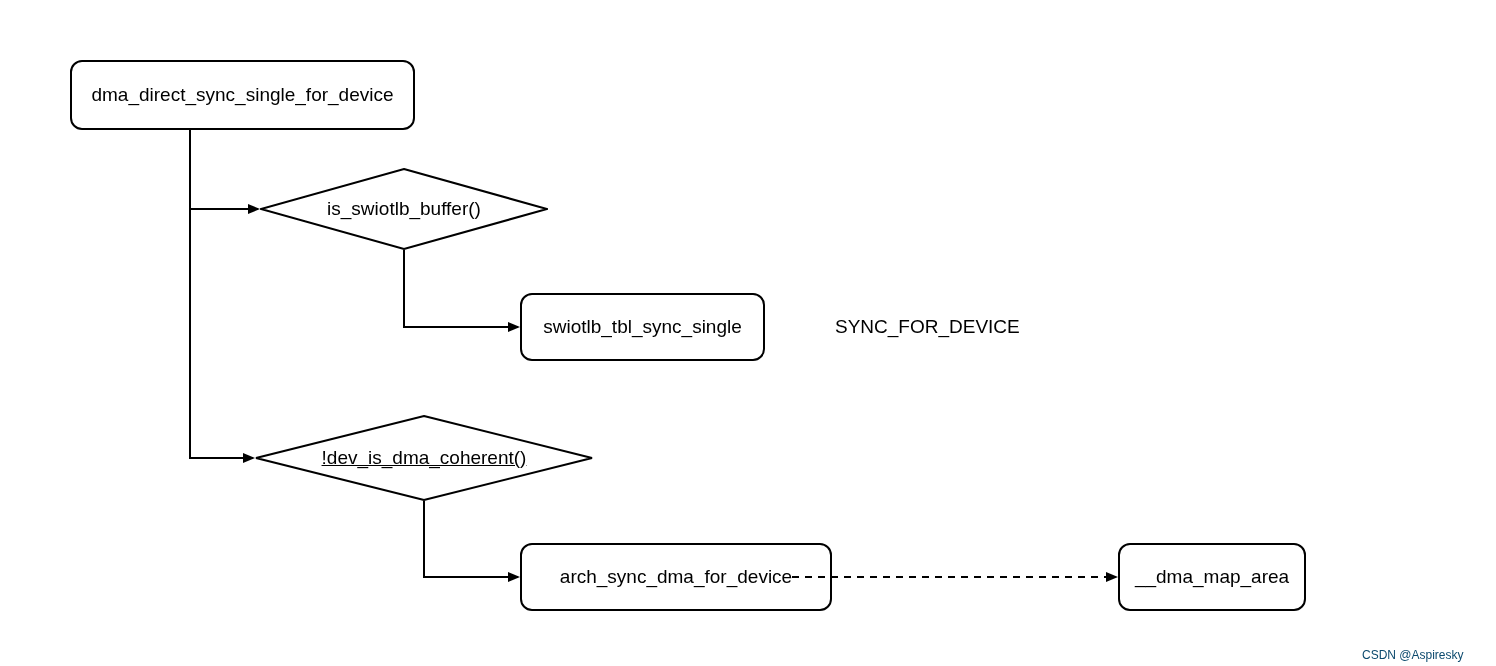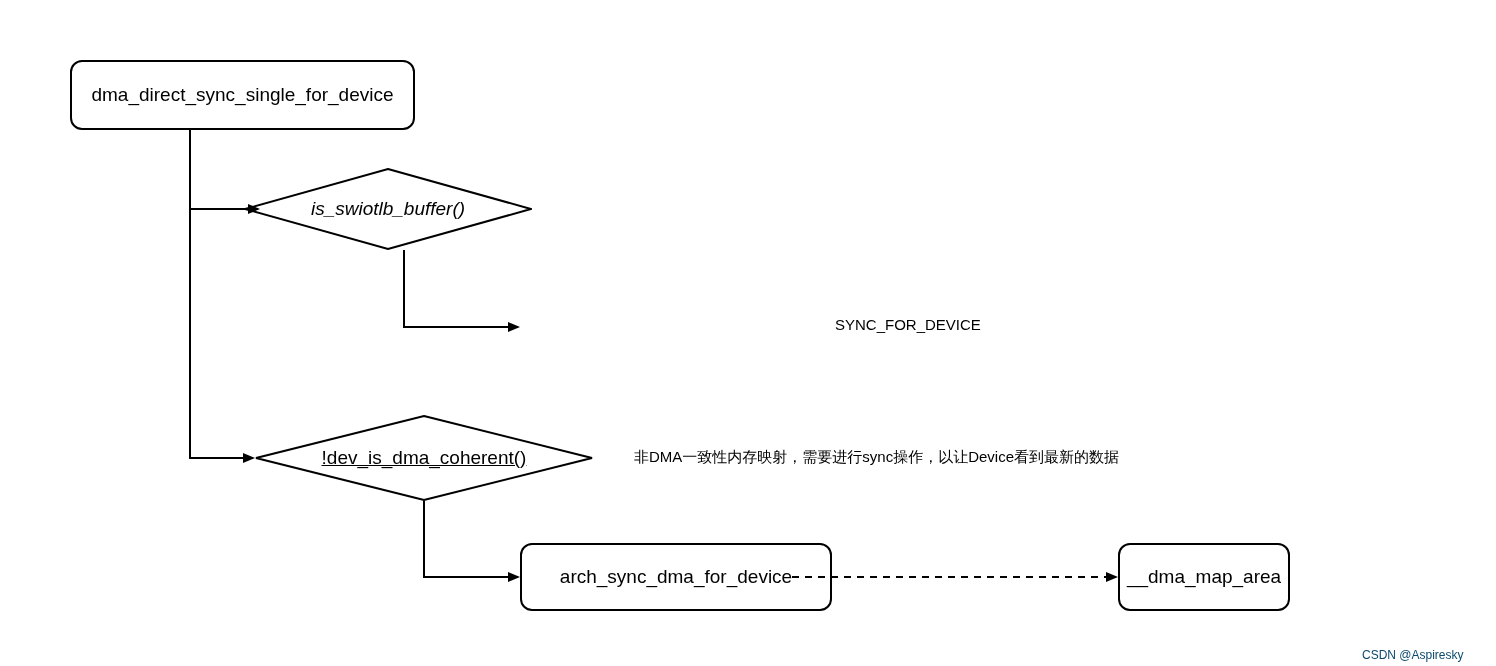--- a/index.html
+++ b/index.html
@@ -39,21 +39,21 @@
   .diamond svg { position: absolute; top: 0; left: 0; }
   .diamond .dlabel {
     position: relative;
     z-index: 2;
     font-size: 19px;
     white-space: nowrap;
     text-align: center;
   }
   .annot {
     position: absolute;
-    font-size: 15px;
+    font-size: 19px;
     white-space: nowrap;
   }
   .watermark {
     position: absolute;
     font-size: 12px;
     color: #0c4a6e;
   }
   svg.edges {
     position: absolute;
     top: 0; left: 0;
@@ -64,48 +64,48 @@
 </style>
 </head>
 <body>
 
 <div class="canvas">
 
   <div class="box" style="left:70px; top:60px; width:345px; height:70px;">
     <span>dma_direct_sync_single_for_device</span>
   </div>
 
-  <div class="diamond" style="left:244px; top:168px; width:288px; height:82px;font-style:italic;">
+  <div class="diamond" style="left:260px; top:168px; width:288px; height:82px;">
     <svg width="288" height="82" viewBox="0 0 288 82">
       <polygon points="144,1 287,41 144,81 1,41" fill="#ffffff" stroke="#000" stroke-width="2"></polygon>
     </svg>
     <span class="dlabel">is_swiotlb_buffer()</span>
   </div>
 
+  <div class="box" style="left:520px; top:293px; width:245px; height:68px;">
+    <span>swiotlb_tbl_sync_single</span>
+  </div>
 
   <div class="annot" style="left:835px; top:316px;">
     <span>SYNC_FOR_DEVICE</span>
   </div>
 
   <div class="diamond" style="left:255px; top:415px; width:338px; height:86px;text-decoration:underline;">
     <svg width="338" height="86" viewBox="0 0 338 86">
       <polygon points="169,1 337,43 169,85 1,43" fill="#ffffff" stroke="#000" stroke-width="2"></polygon>
     </svg>
     <span class="dlabel">!dev_is_dma_coherent()</span>
   </div>
 
-  <div class="annot" style="left:634px; top:448px;">
-    <span>非DMA一致性内存映射，需要进行sync操作，以让Device看到最新的数据</span>
-  </div>
 
   <div class="box" style="left:520px; top:543px; width:312px; height:68px;">
     <span>arch_sync_dma_for_device</span>
   </div>
 
-  <div class="box" style="left:1118px; top:543px; width:172px; height:68px;">
+  <div class="box" style="left:1118px; top:543px; width:188px; height:68px;">
     <span>__dma_map_area</span>
   </div>
 
   <div class="watermark" style="left:1362px; top:648px;">
     <span>CSDN @Aspiresky</span>
   </div>
 
   <svg class="edges">
     <defs>
       <marker id="arrow" markerWidth="12" markerHeight="10" refX="10" refY="5" orient="auto" markerUnits="userSpaceOnUse">

